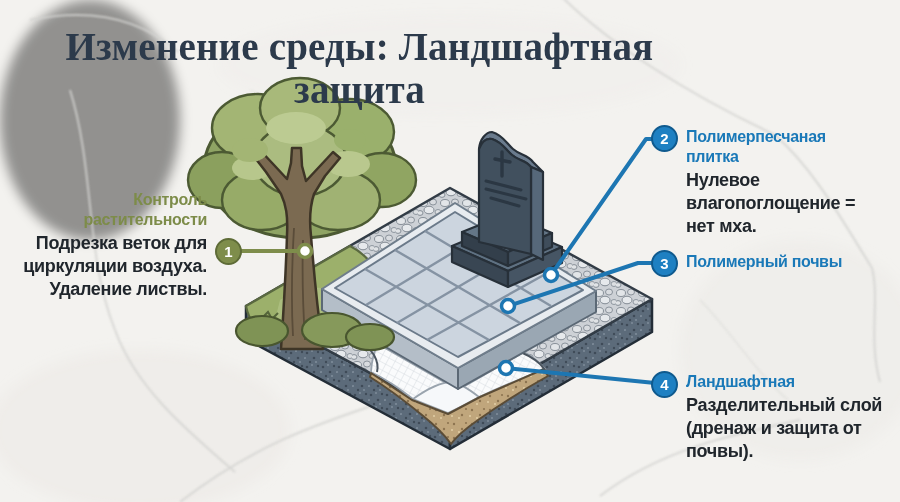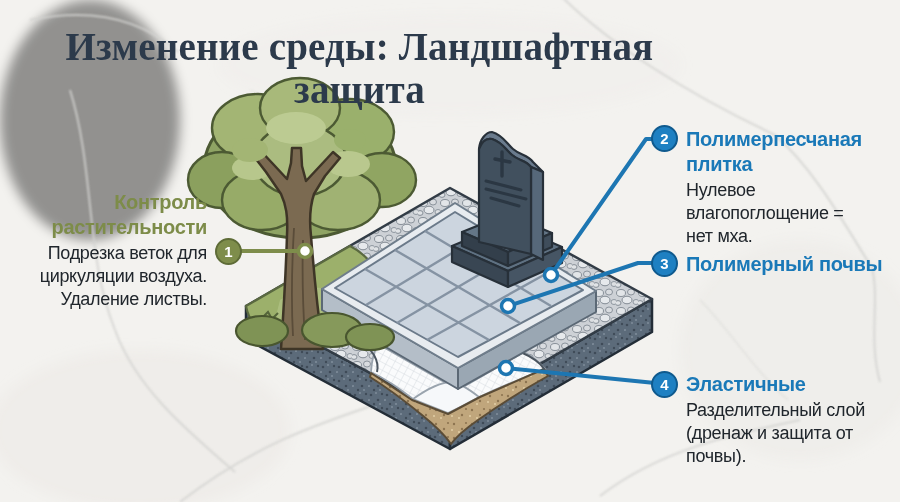--- a/index.html
+++ b/index.html
@@ -9,22 +9,22 @@
     font-family:"Liberation Sans","DejaVu Sans",sans-serif;
   }
   .bg-svg,.illu-svg{position:absolute;left:0;top:0;width:900px;height:502px;}
   .title{
     position:absolute;left:0;top:26px;width:719px;text-align:center;
     font-family:"Liberation Serif","DejaVu Serif",serif;
     font-weight:700;font-size:39px;line-height:1.1;color:#2c3a4b;
     letter-spacing:.2px;margin:0;
   }
   .callout{position:absolute;}
-  .co-title{font-weight:700;font-size:20px;line-height:25px;white-space:pre-line;letter-spacing:-.3px;}
-  .co-body{font-weight:400;font-size:18px;line-height:23px;white-space:pre-line;color:#20262c;letter-spacing:-.3px;margin-top:2px;}
+  .co-title{font-weight:700;font-size:16px;line-height:20px;white-space:pre-line;letter-spacing:-.3px;}
+  .co-body{font-weight:700;font-size:18px;line-height:23px;white-space:pre-line;color:#20262c;letter-spacing:-.3px;margin-top:2px;}
   .co-left{right:693px;top:190px;text-align:right;width:230px;}
   .co-left .co-title{color:#7d8c49;}
   .co-right{left:686px;width:214px;text-align:left;}
   .co-right .co-title{color:#1a79b8;}
   .badge{
     position:absolute;width:27px;height:27px;border-radius:50%;
     color:#fff;font-weight:700;font-size:15px;line-height:23px;text-align:center;
     box-sizing:border-box;
   }
   .badge-green{background:#7e8d4b;border:2px solid #5e6c37;}
@@ -218,20 +218,20 @@
 нет мха.</div>
   </div>
   <div class="badge badge-blue" style="left:651px;top:125px;">2</div>
 
   <div class="callout co-right" style="top:252px;">
     <div class="co-title">Полимерный почвы</div>
   </div>
   <div class="badge badge-blue" style="left:651px;top:250px;">3</div>
 
   <div class="callout co-right" style="top:372px;">
-    <div class="co-title">Эластичные</div>
+    <div class="co-title">Ландшафтная</div>
     <div class="co-body">Разделительный слой
 (дренаж и защита от
 почвы).</div>
   </div>
   <div class="badge badge-blue" style="left:651px;top:371px;">4</div>
 
 </div>
 
 </body></html>

